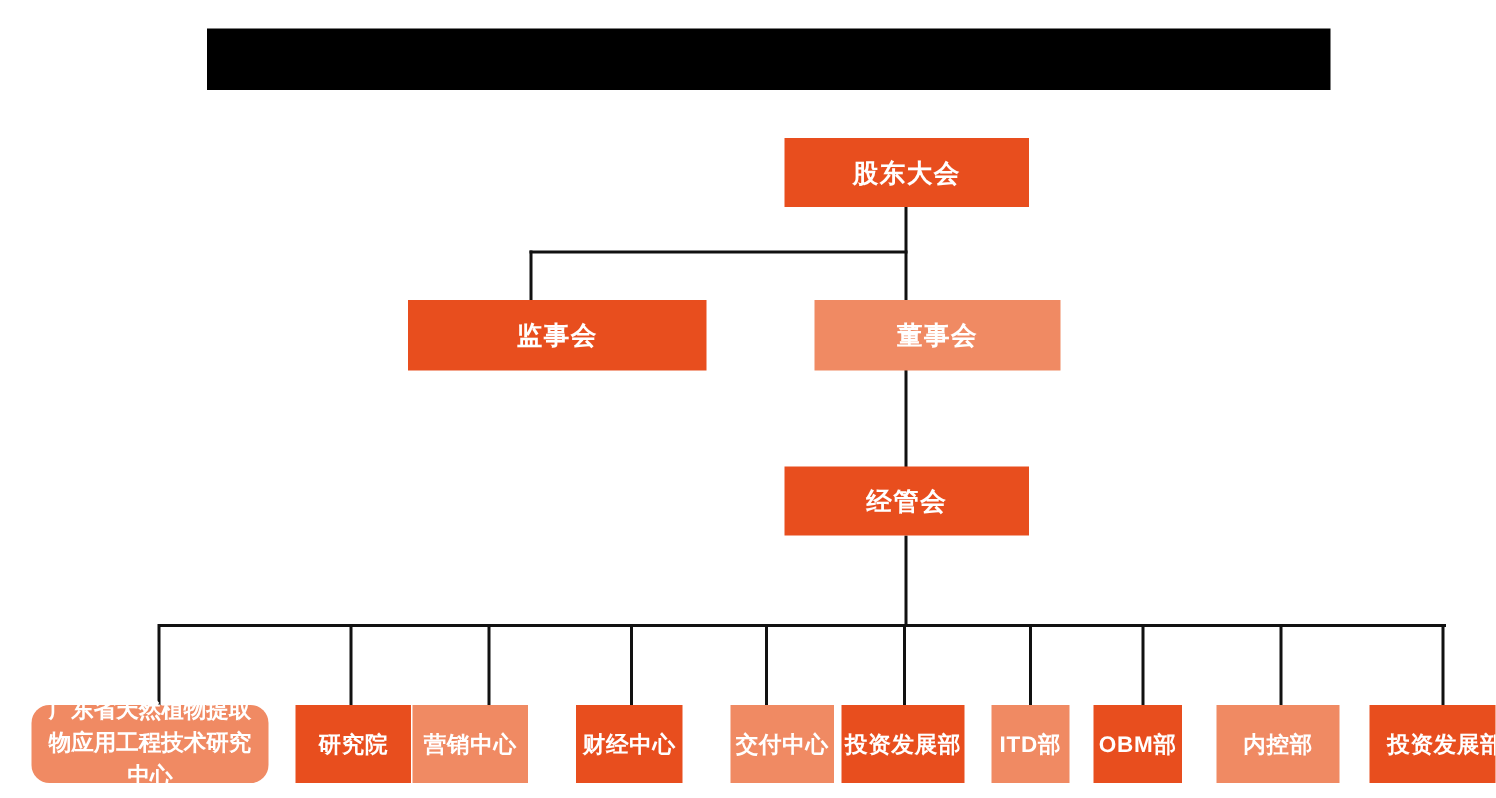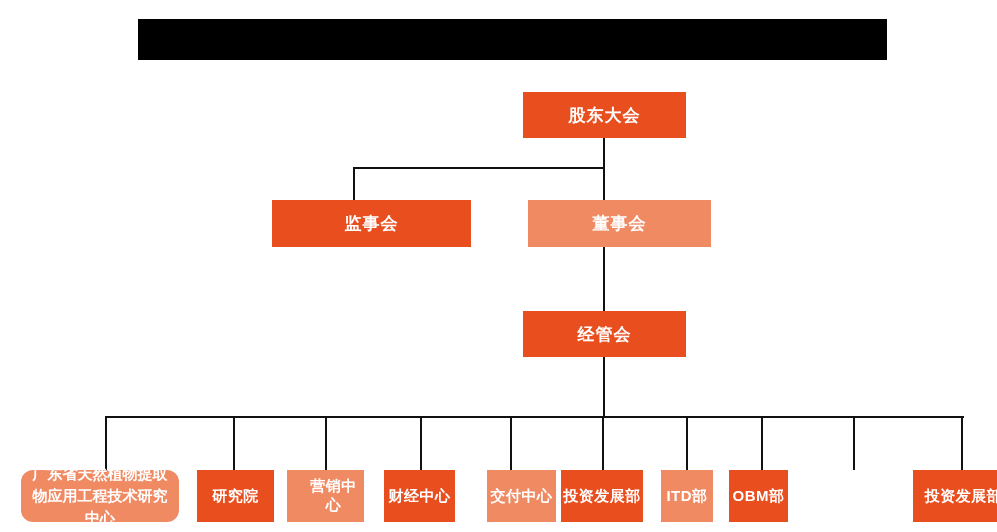--- a/index.html
+++ b/index.html
@@ -39,28 +39,28 @@
     text-align: center;
     box-sizing: border-box;
     letter-spacing: 1px;
   }
   .node.primary { background: var(--primary, #E84E1E); }
   .node.secondary { background: var(--secondary, #F08A63); }
 
   
   .n-root   { left: 505px; top:  92px; width: 163px; height: 46px; }
   .n-sup    { left: 254px; top: 200px; width: 199px; height: 47px; }
-  .n-board  { left: 510px; top: 200px; width: 183px; height: 47px; }
+  .n-board  { left: 525px; top: 200px; width: 164px; height: 47px; }
   .n-mgmt   { left: 505px; top: 311px; width: 163px; height: 46px; }
 
   
   .bottom { top: 470px; height: 52px; font-size: 15px; letter-spacing: 0.5px; }
   .n-b0 { left:   3px; width: 158px; font-size: 15px; line-height: 1.45; padding: 0 7px; letter-spacing: 0; border-radius: 12px; }
   .n-b1 { left: 179px; width:  77px; }
-  .n-b2 { left: 269px; width:  77px; padding-left: 16px; }
+  .n-b2 { left: 257px; width:  77px; }
   .n-b3 { left: 366px; width:  71px; }
   .n-b4 { left: 469px; width:  69px; }
   .n-b5 { left: 543px; width:  82px; }
   .n-b6 { left: 643px; width:  52px; }
   .n-b7 { left: 711px; width:  59px; }
   .n-b8 { left: 793px; width:  82px; }
   .n-b9 { left: 895px; width: 101px; }
 
   
   .l-stem1   { left: 585px; top: 138px; width: 2px;   height: 62px; }
@@ -105,15 +105,16 @@
   <div class="node primary n-mgmt">经管会</div>
 
   <div class="node secondary bottom n-b0">广东省天然植物提取物应用工程技术研究中心</div>
   <div class="node primary bottom n-b1">研究院</div>
   <div class="node secondary bottom n-b2">营销中心</div>
   <div class="node primary bottom n-b3">财经中心</div>
   <div class="node secondary bottom n-b4">交付中心</div>
   <div class="node primary bottom n-b5">投资发展部</div>
   <div class="node secondary bottom n-b6">ITD部</div>
   <div class="node primary bottom n-b7">OBM部</div>
+  <div class="node secondary bottom n-b8">内控部</div>
   <div class="node primary bottom n-b9">投资发展部</div>
 
 </div>
 
 </body></html>

